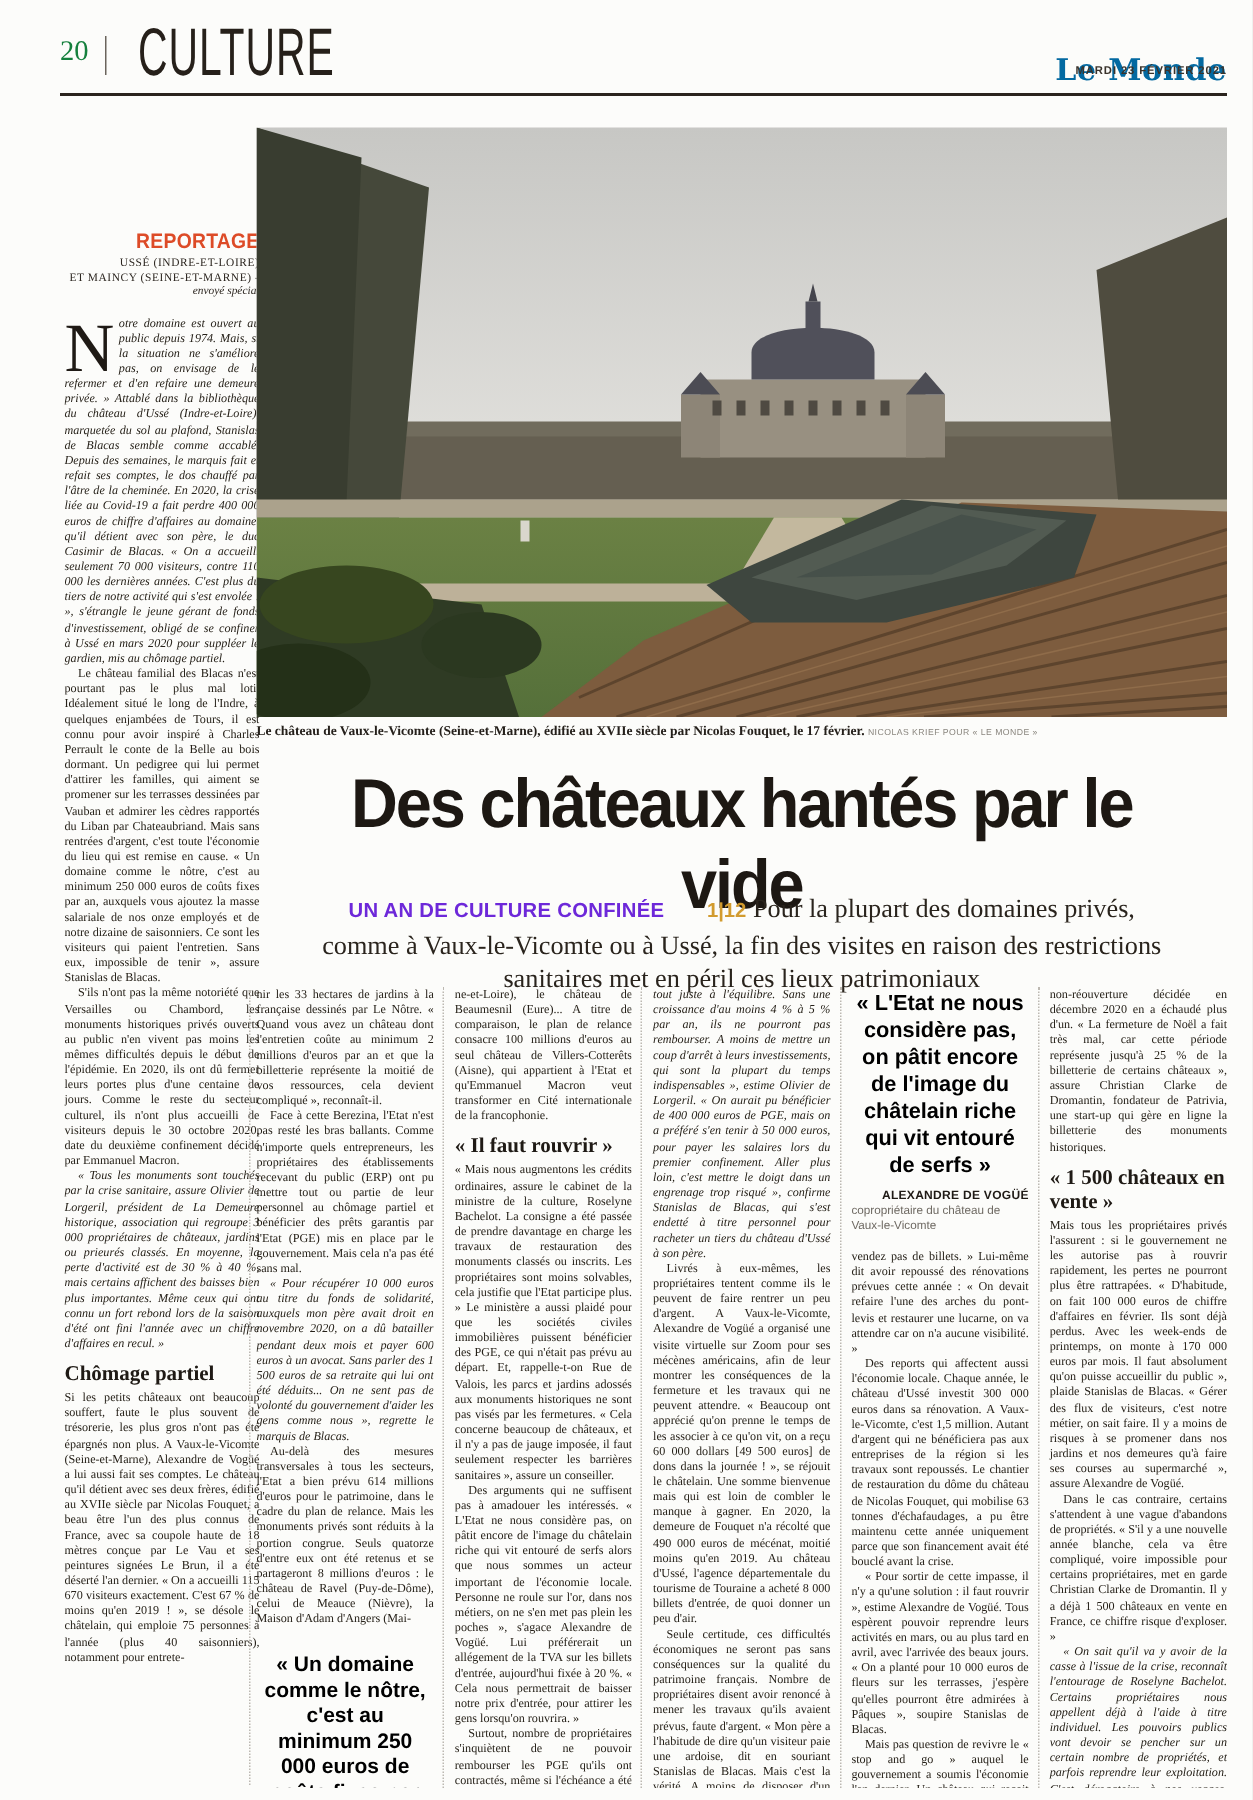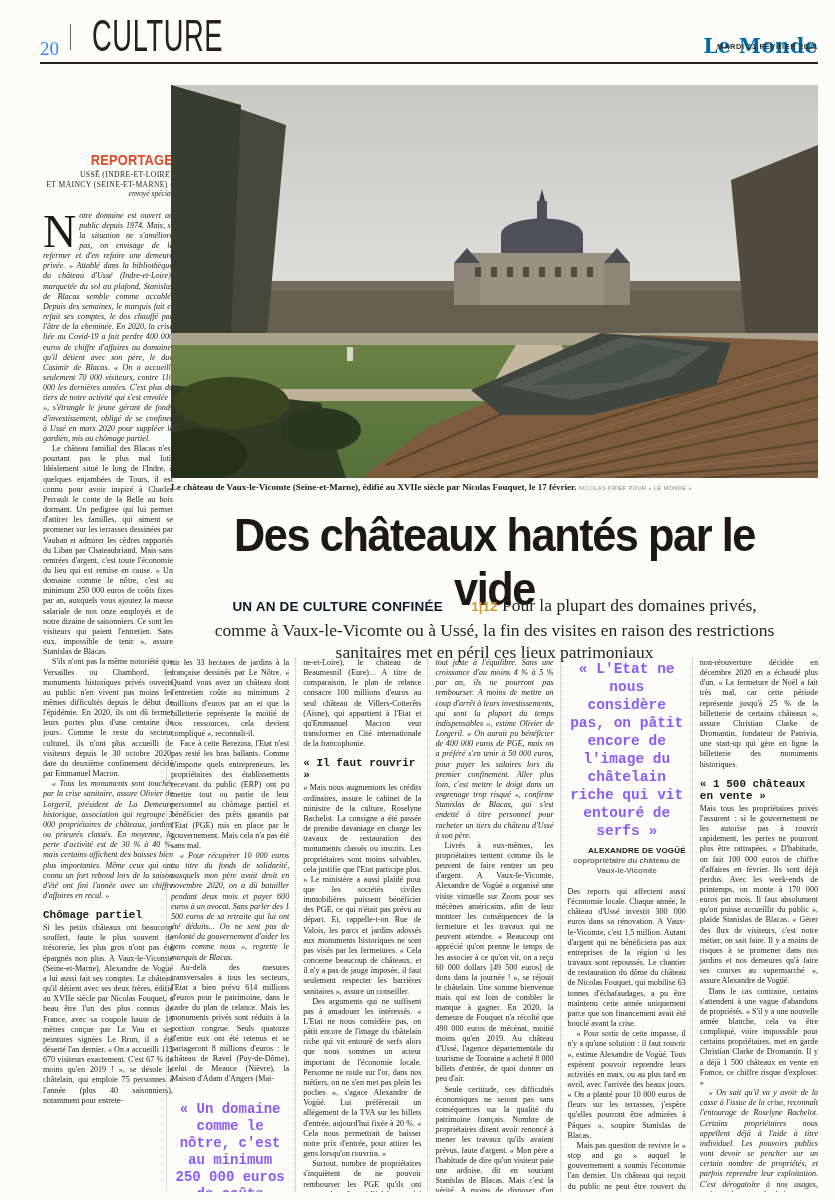--- a/index.html
+++ b/index.html
@@ -1,70 +1,70 @@
 <!DOCTYPE html>
 <html lang="fr"><head>
 <meta charset="utf-8">
 <style>
   html,body{margin:0;padding:0;background:#e8e6e2;}
   .page{position:relative;width:835px;height:1200px;background:#fcfcfa;overflow:hidden;
         font-family:"Liberation Serif",serif;color:#25201b;}
   
   .hdr{position:absolute;left:40px;top:14px;width:778px;height:50px;}
-  .pageno{position:absolute;left:0;top:24px;font-size:19px;color:#3b82f6;}
+  .pageno{position:absolute;left:0;top:10px;font-size:19px;color:#15803d;}
   .pageno-bar{position:absolute;left:30px;top:10px;width:1px;height:26px;background:#6b645c;}
   .section{position:absolute;left:52px;top:-4px;font-family:"Liberation Sans",sans-serif;
            font-size:44px;font-weight:400;color:#26201a;transform:scaleX(.62) scaleY(1.02);
            transform-origin:left top;letter-spacing:1px;}
   .brand{position:absolute;right:0;top:20px;font-family:"DejaVu Serif",serif;font-weight:bold;
          font-size:20px;color:#0369a1;letter-spacing:.5px;}
   .issue-date{position:absolute;right:0;top:28px;font-family:"Liberation Sans",sans-serif;
               font-size:7.5px;font-weight:bold;letter-spacing:.6px;color:#3a332c;padding-left:32px;}
   .hdr-rule{position:absolute;left:40px;top:62px;width:778px;height:2px;background:#2a231d;}
   
   .col1{position:absolute;left:43px;top:152px;width:130px;height:1040px;overflow:hidden;}
   .kicker{font-family:"Liberation Sans",sans-serif;font-weight:bold;font-size:14px;
           color:#dd4b27;text-align:right;letter-spacing:.2px;transform:scaleX(.92);transform-origin:right;}
   .dateline{font-size:7.6px;letter-spacing:.4px;text-align:right;color:#2c2620;margin-top:2px;line-height:9.5px;}
   .dateline .it{font-style:italic;letter-spacing:0;}
   .bodytxt p{margin:0;font-size:8.1px;line-height:10.15px;text-align:justify;color:#262119;}
   .bodytxt p + p{text-indent:9px;}
   .bodytxt .qit{font-style:italic;}
   .dropcap{float:left;font-size:46px;line-height:37px;padding:2px 3px 0 0;color:#1f1a15;
            font-family:"Liberation Serif",serif;}
-  .subhead{font-family:Liberation Mono, monospace;font-weight:bold;font-size:11px;
+  .subhead{font-family:Liberation Serif, serif;font-weight:bold;font-size:14px;
            margin:8px 0 2px;color:#1f1a15;}
   .col1 .bodytxt{margin-top:12px;}
   
   .photo{position:absolute;left:171px;top:85px;width:647px;height:393px;overflow:hidden;background:#cfcecb;}
   .caption{position:absolute;left:171px;top:482px;width:647px;font-size:9px;line-height:11px;color:#25201b;}
   .caption b{font-weight:bold;}
   .credit{font-family:"Liberation Sans",sans-serif;font-size:5.8px;color:#8a867f;letter-spacing:.3px;}
   
   .headline{position:absolute;left:171px;top:508px;width:647px;text-align:center;
             font-family:"Liberation Sans",sans-serif;font-weight:bold;font-size:46px;
             color:#1d1813;letter-spacing:-1.5px;transform:scaleX(.94);transform-origin:center;}
   .standfirst{position:absolute;left:211px;top:594px;width:567px;text-align:center;
               font-size:17.5px;line-height:22.5px;color:#2a241d;}
   .standfirst .series{font-family:"Liberation Sans",sans-serif;font-weight:bold;font-size:13.5px;
-                      letter-spacing:.2px;color:#0f172a;}
+                      letter-spacing:.2px;color:#6d28d9;}
   .standfirst .episode{font-family:"Liberation Sans",sans-serif;font-weight:bold;font-size:13.5px;color:#d29b2f;margin-left:24px;}
   
   .bgrid{position:absolute;left:171px;top:658px;width:647px;height:534px;display:flex;}
   .bcol{width:125px;height:534px;overflow:hidden;}
   .bcol + .bcol{border-left:1px dotted #bcb8b1;padding-left:7px;margin-left:6px;}
   .sep1{position:absolute;left:166px;top:660px;height:530px;width:0;border-left:1px dotted #bcb8b1;}
   
-  .pullquote{font-family:Liberation Mono, monospace;font-weight:bold;text-align:center;color:#8b5cf6;}
+  .pullquote{font-family:Liberation Sans, sans-serif;font-weight:bold;text-align:center;color:#000000;}
   .pq1{font-size:14px;line-height:17px;margin:16px 2px 6px;}
   .pq2{font-size:14.5px;line-height:18px;margin:2px 2px 6px;}
   .pq-name{font-family:"Liberation Sans",sans-serif;font-weight:bold;font-size:8px;
            text-align:right;color:#1f1a15;margin-top:4px;letter-spacing:.2px;}
-  .pq-role{font-family:"Liberation Sans",sans-serif;font-size:7.8px;text-align:center;
-           color:#6e6962;line-height:9.5px;margin:1px 0 12px;font-weight:bold;}
+  .pq-role{font-family:"Liberation Sans",sans-serif;font-size:7.8px;
+           color:#6e6962;line-height:9.5px;margin:1px 0 12px;}
   
   .byline{font-family:"Liberation Sans",sans-serif;font-weight:bold;font-size:8px;
           text-align:right;margin-top:3px;color:#1f1a15;letter-spacing:.2px;}
 </style>
 </head>
 <body>
 
 <div class="page">
 
   <div class="hdr">
@@ -210,20 +210,21 @@
     <div class="bcol bodytxt">
       <p class="qit">tout juste à l'équilibre. Sans une croissance d'au moins 4 % à 5 % par an, ils ne pourront pas rembourser. A moins de mettre un coup d'arrêt à leurs investissements, qui sont la plupart du temps indispensables », estime Olivier de Lorgeril. « On aurait pu bénéficier de 400 000 euros de PGE, mais on a préféré s'en tenir à 50 000 euros, pour payer les salaires lors du premier confinement. Aller plus loin, c'est mettre le doigt dans un engrenage trop risqué », confirme Stanislas de Blacas, qui s'est endetté à titre personnel pour racheter un tiers du château d'Ussé à son père.</p>
       <p>Livrés à eux-mêmes, les propriétaires tentent comme ils le peuvent de faire rentrer un peu d'argent. A Vaux-le-Vicomte, Alexandre de Vogüé a organisé une visite virtuelle sur Zoom pour ses mécènes américains, afin de leur montrer les conséquences de la fermeture et les travaux qui ne peuvent attendre. « Beaucoup ont apprécié qu'on prenne le temps de les associer à ce qu'on vit, on a reçu 60 000 dollars [49 500 euros] de dons dans la journée ! », se réjouit le châtelain. Une somme bienvenue mais qui est loin de combler le manque à gagner. En 2020, la demeure de Fouquet n'a récolté que 490 000 euros de mécénat, moitié moins qu'en 2019. Au château d'Ussé, l'agence départementale du tourisme de Touraine a acheté 8 000 billets d'entrée, de quoi donner un peu d'air.</p>
       <p>Seule certitude, ces difficultés économiques ne seront pas sans conséquences sur la qualité du patrimoine français. Nombre de propriétaires disent avoir renoncé à mener les travaux qu'ils avaient prévus, faute d'argent. « Mon père a l'habitude de dire qu'un visiteur paie une ardoise, dit en souriant Stanislas de Blacas. Mais c'est la vérité. A moins de disposer d'un patrimoine personnel, ce qui est loin d'être le cas des propriétaires de châteaux, il est impossible de les entretenir si vous ne</p>
     </div>
 
     <div class="bcol bodytxt">
       <div class="pullquote pq2">« L'Etat ne nous considère pas, on pâtit encore de l'image du châtelain riche qui vit entouré de serfs »</div>
       <div class="pq-name">ALEXANDRE DE VOGÜÉ</div>
       <div class="pq-role">copropriétaire du château de Vaux-le-Vicomte</div>
+      <p>vendez pas de billets. » Lui-même dit avoir repoussé des rénovations prévues cette année : « On devait refaire l'une des arches du pont-levis et restaurer une lucarne, on va attendre car on n'a aucune visibilité. »</p>
       <p>Des reports qui affectent aussi l'économie locale. Chaque année, le château d'Ussé investit 300 000 euros dans sa rénovation. A Vaux-le-Vicomte, c'est 1,5 million. Autant d'argent qui ne bénéficiera pas aux entreprises de la région si les travaux sont repoussés. Le chantier de restauration du dôme du château de Nicolas Fouquet, qui mobilise 63 tonnes d'échafaudages, a pu être maintenu cette année uniquement parce que son financement avait été bouclé avant la crise.</p>
       <p>« Pour sortir de cette impasse, il n'y a qu'une solution : il faut rouvrir », estime Alexandre de Vogüé. Tous espèrent pouvoir reprendre leurs activités en mars, ou au plus tard en avril, avec l'arrivée des beaux jours. « On a planté pour 10 000 euros de fleurs sur les terrasses, j'espère qu'elles pourront être admirées à Pâques », soupire Stanislas de Blacas.</p>
       <p>Mais pas question de revivre le « stop and go » auquel le gouvernement a soumis l'économie l'an dernier. Un château qui reçoit du public ne peut être rouvert du jour au lendemain, il doit rappeler du personnel, prévoir des animations, refaire la décoration... La</p>
     </div>
 
     <div class="bcol bodytxt">
       <p>non-réouverture décidée en décembre 2020 en a échaudé plus d'un. « La fermeture de Noël a fait très mal, car cette période représente jusqu'à 25 % de la billetterie de certains châteaux », assure Christian Clarke de Dromantin, fondateur de Patrivia, une start-up qui gère en ligne la billetterie des monuments historiques.</p>
       <div class="subhead">« 1 500 châteaux en vente »</div>
       <p>Mais tous les propriétaires privés l'assurent : si le gouvernement ne les autorise pas à rouvrir rapidement, les pertes ne pourront plus être rattrapées. « D'habitude, on fait 100 000 euros de chiffre d'affaires en février. Ils sont déjà perdus. Avec les week-ends de printemps, on monte à 170 000 euros par mois. Il faut absolument qu'on puisse accueillir du public », plaide Stanislas de Blacas. « Gérer des flux de visiteurs, c'est notre métier, on sait faire. Il y a moins de risques à se promener dans nos jardins et nos demeures qu'à faire ses courses au supermarché », assure Alexandre de Vogüé.</p>
       <p>Dans le cas contraire, certains s'attendent à une vague d'abandons de propriétés. « S'il y a une nouvelle année blanche, cela va être compliqué, voire impossible pour certains propriétaires, met en garde Christian Clarke de Dromantin. Il y a déjà 1 500 châteaux en vente en France, ce chiffre risque d'exploser. »</p>

